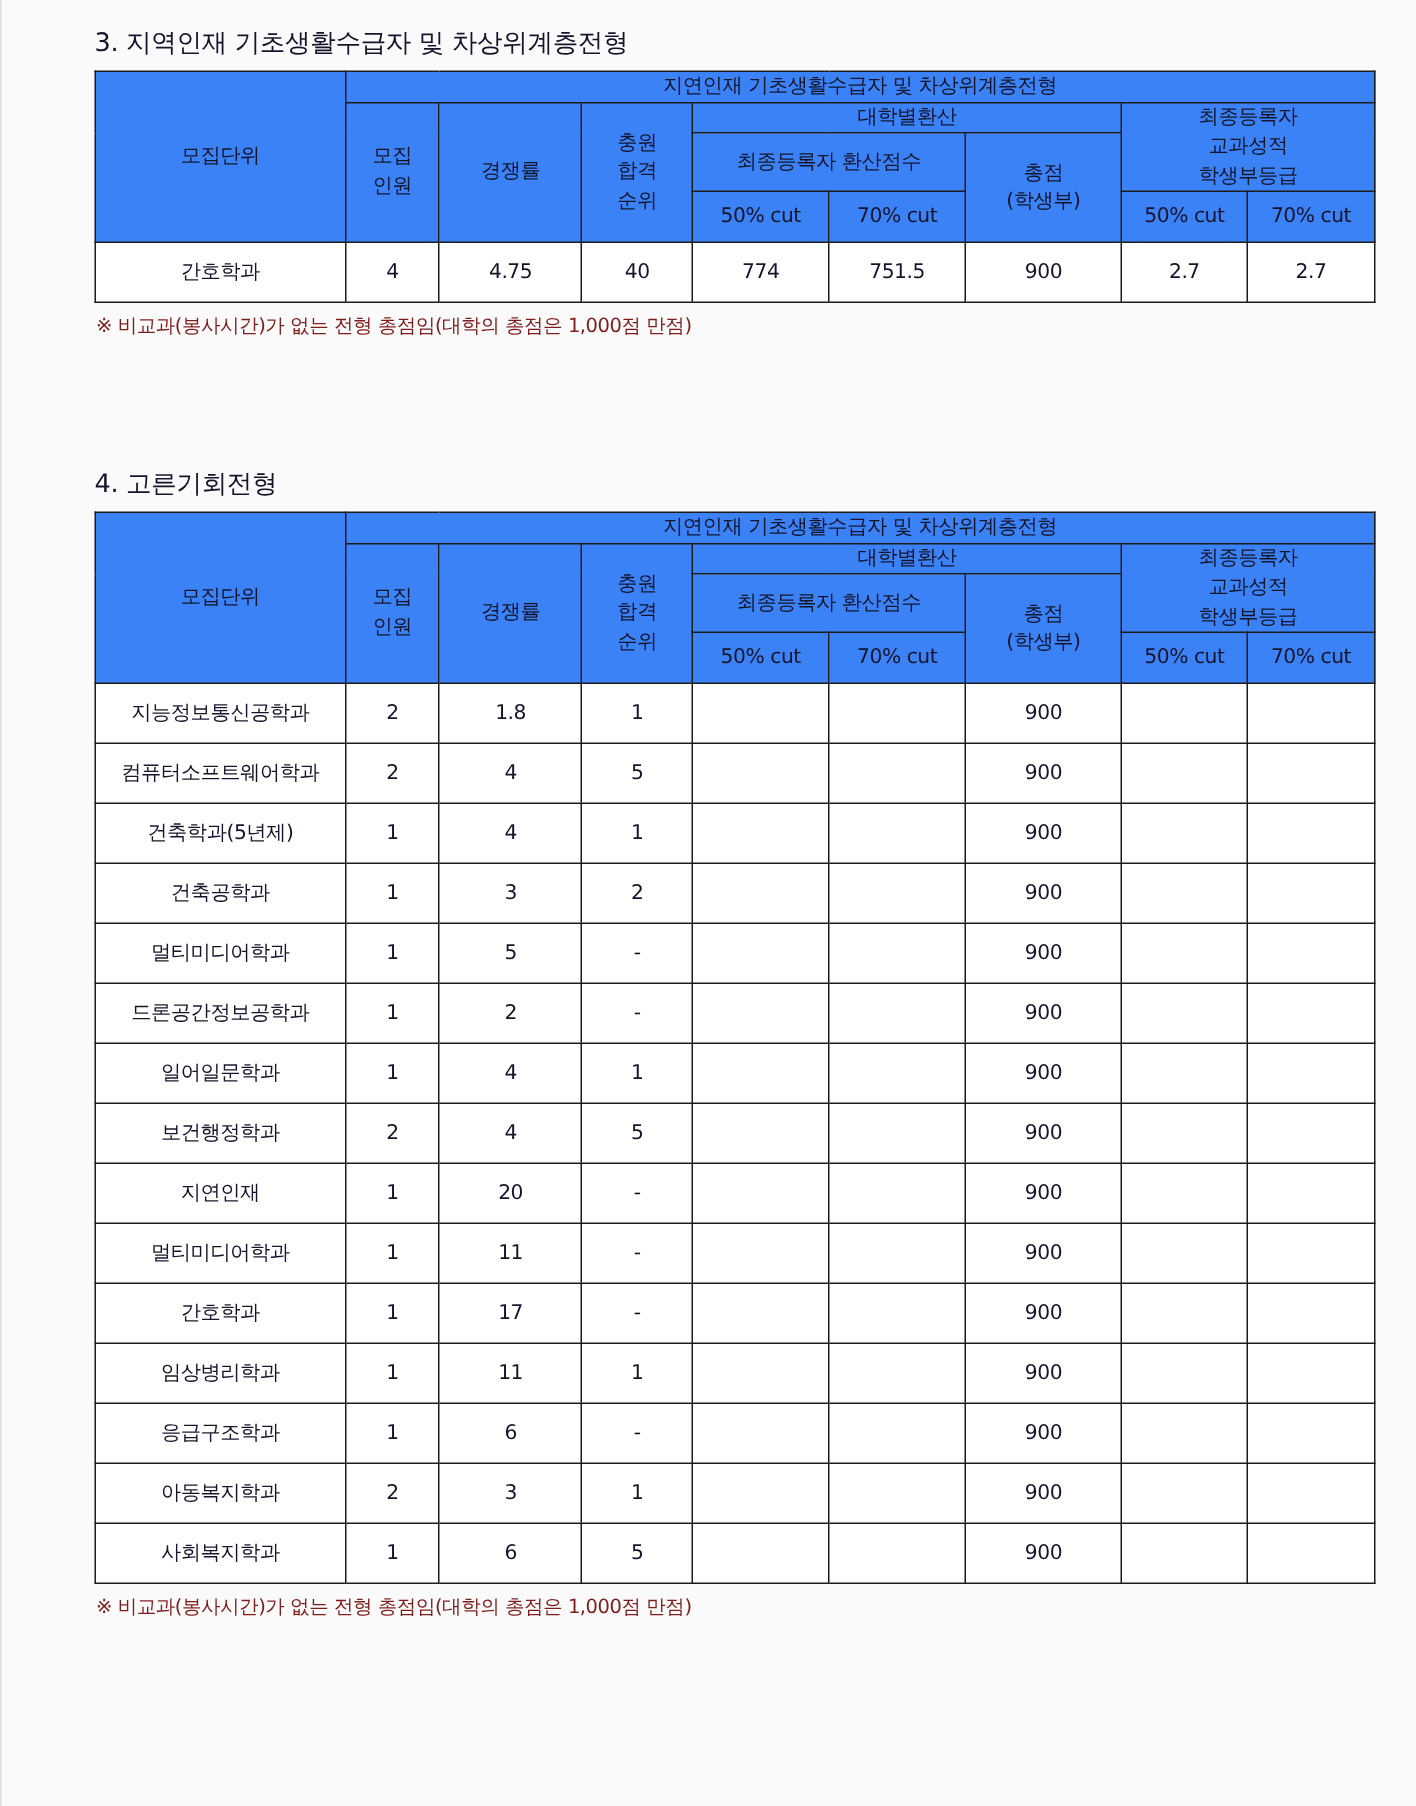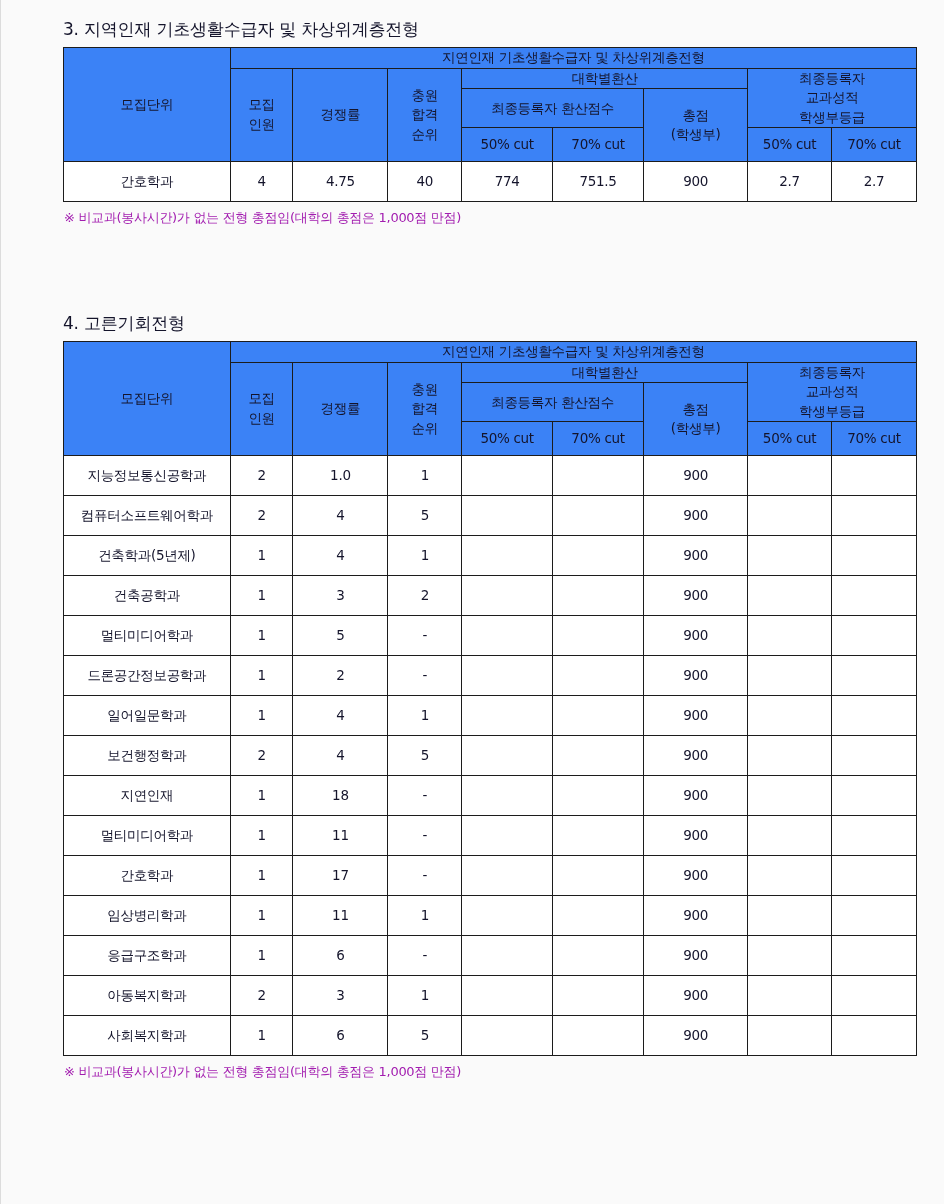--- a/index.html
+++ b/index.html
@@ -102,21 +102,21 @@
   th.total-head span { display: block; }
   th.final-head {
     vertical-align: top;
     padding-top: 9px;
   }
   th.final-head span { display: block; }
 
   .footnote {
     font-size: 13px;
     letter-spacing: -0.3px;
-    color: #a21caf;
+    color: #7f1d1d;
     margin: 7px 0 0 1px;
     line-height: 1.4;
     white-space: nowrap;
   }
 
   
   col.c-unit   { width: 165px; }
   col.c-quota  { width: 62px; }
   col.c-rate   { width: 94px; }
   col.c-rank   { width: 73px; }
@@ -251,21 +251,21 @@
           <th class="cut">50% cut</th>
           <th class="cut">70% cut</th>
           <th class="cut">50% cut</th>
           <th class="cut">70% cut</th>
         </tr>
       </thead>
       <tbody id="body-4">
           <tr>
             <td class="unit-name">지능정보통신공학과</td>
             <td>2</td>
-            <td>1.0</td>
+            <td>1.8</td>
             <td>1</td>
             <td></td>
             <td></td>
             <td>900</td>
             <td></td>
             <td></td>
           </tr>
           <tr>
             <td class="unit-name">컴퓨터소프트웨어학과</td>
             <td>2</td>
@@ -339,21 +339,21 @@
             <td>5</td>
             <td></td>
             <td></td>
             <td>900</td>
             <td></td>
             <td></td>
           </tr>
           <tr>
             <td class="unit-name">지연인재</td>
             <td>1</td>
-            <td>18</td>
+            <td>20</td>
             <td>-</td>
             <td></td>
             <td></td>
             <td>900</td>
             <td></td>
             <td></td>
           </tr>
           <tr>
             <td class="unit-name">멀티미디어학과</td>
             <td>1</td>

